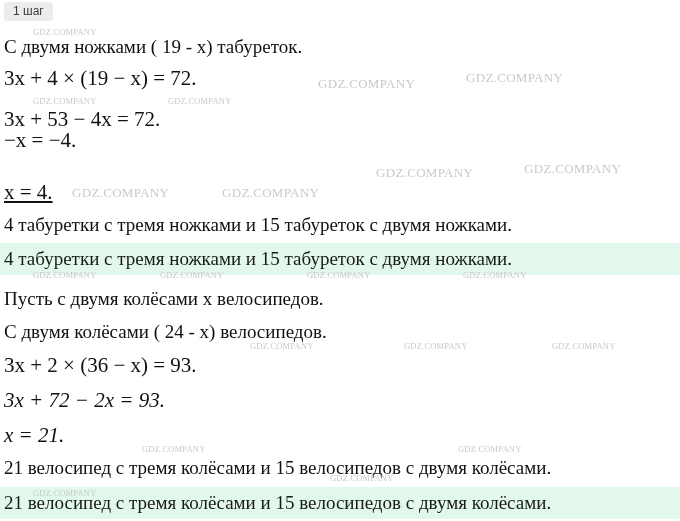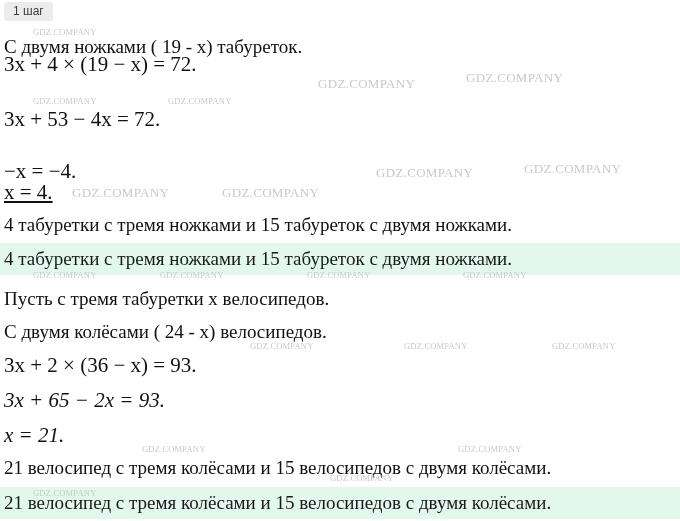--- a/index.html
+++ b/index.html
@@ -79,29 +79,29 @@
 </style>
 </head>
 <body>
 
 <div id="page">
 
   <div class="step-badge">1 шаг</div>
 
   <div id="lines-container">
       <div class="line plain" style="top: 36px;">С двумя ножками ( 19 - х) табуреток.</div>
-      <div class="line math" style="top: 52px; font-family: Liberation Serif, serif;">3x + 4 × (19 − x) = 72.</div>
+      <div class="line math" style="top: 66px; font-family: Liberation Serif, serif;">3x + 4 × (19 − x) = 72.</div>
       <div class="line math" style="top: 107px;">3x + 53 − 4x = 72.</div>
-      <div class="line math" style="top: 159px;">−x = −4.</div>
+      <div class="line math" style="top: 128px;">−x = −4.</div>
       <div class="line math" style="top: 180px; text-decoration: underline;">x = 4.</div>
       <div class="line plain" style="top: 214px;">4 табуретки с тремя ножками и 15 табуреток с двумя ножками.</div>
-      <div class="line plain" style="top: 288px;">Пусть с тремя табуретки х велосипедов.</div>
+      <div class="line plain" style="top: 288px;">Пусть с двумя колёсами х велосипедов.</div>
       <div class="line plain" style="top: 321px;">С двумя колёсами ( 24 - х) велосипедов.</div>
       <div class="line math" style="top: 353px; text-align: right;">3x + 2 × (36 − x) = 93.</div>
-      <div class="line mathit" style="top: 388px;">3x + 65 − 2x = 93.</div>
+      <div class="line mathit" style="top: 388px;">3x + 72 − 2x = 93.</div>
       <div class="line mathit" style="top: 423px;">x = 21.</div>
       <div class="line plain" style="top: 457px;">21 велосипед с тремя колёсами и 15 велосипедов с двумя колёсами.</div>
     </div>
   <div id="highlights-container">
       <div class="hl" style="top: 243px; height: 32px;">
         <div class="inner" style="top: 5px;">4 табуретки с тремя ножками и 15 табуреток с двумя ножками.</div>
       </div>
       <div class="hl" style="top: 487px; height: 32px;">
         <div class="inner" style="top: 5px;">21 велосипед с тремя колёсами и 15 велосипедов с двумя колёсами.</div>
       </div>

